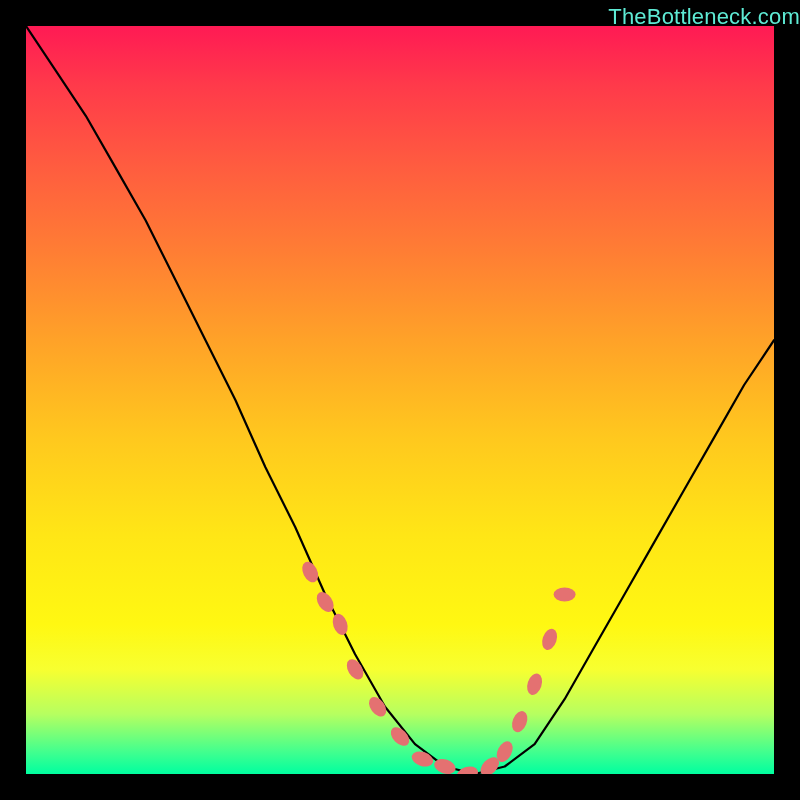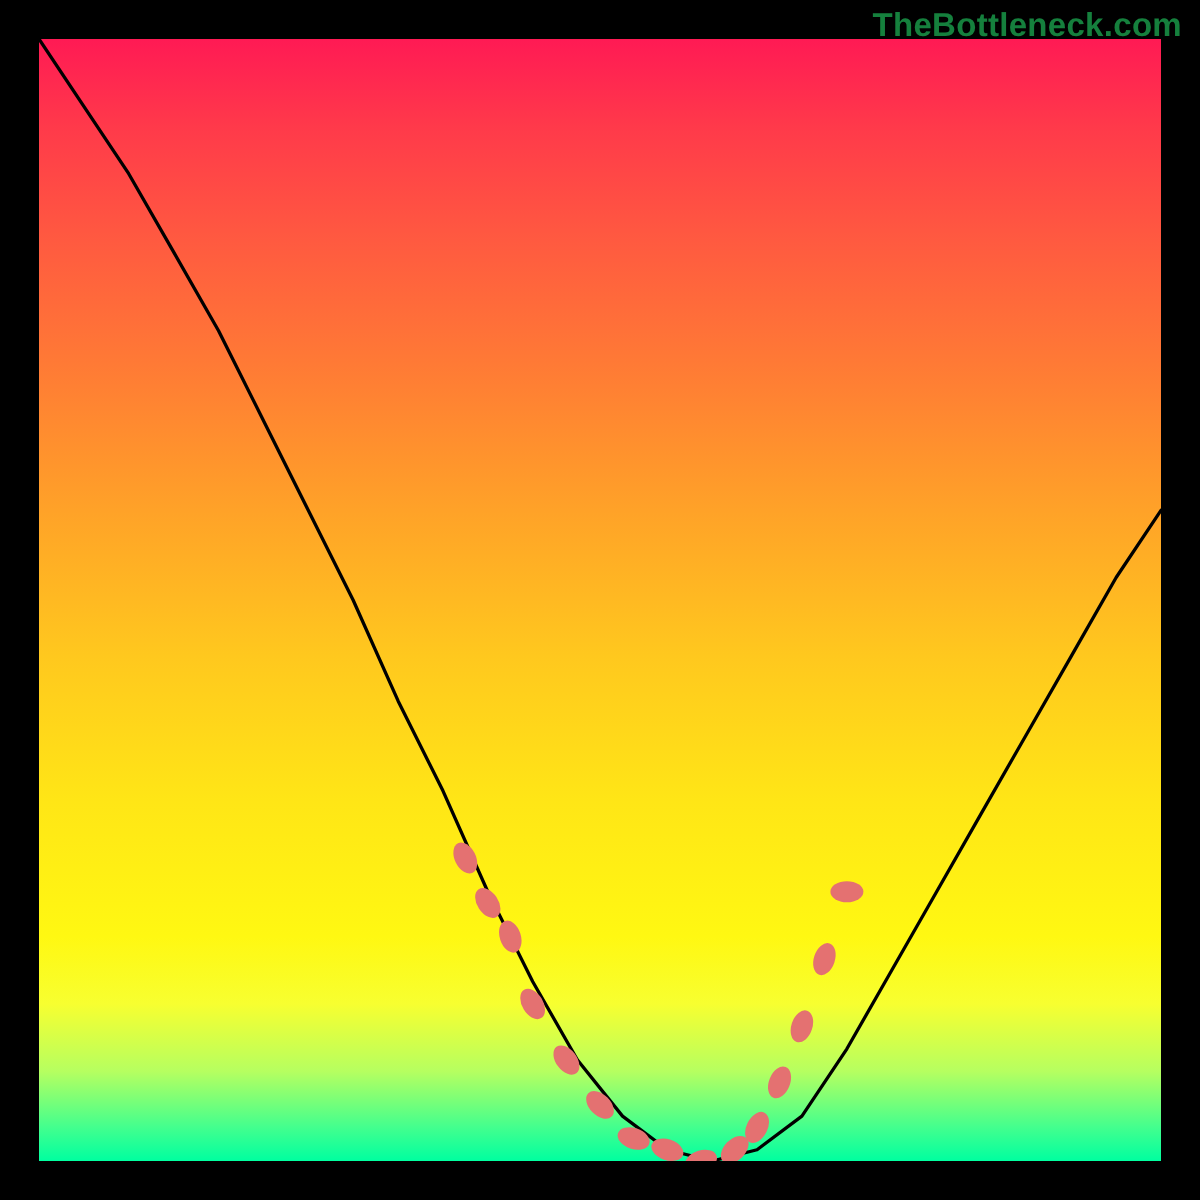--- a/index.html
+++ b/index.html
@@ -40,25 +40,25 @@
   }
   .plot svg {
     position: absolute;
     left: 0;
     top: 0;
     width: 748px;
     height: 748px;
   }
   .watermark {
     position: absolute;
-    right: 12px;
+    right: 0;
     top: 4px;
-    color: #15803d;
+    color: #5eead4;
     font-size: 22px;
-    font-weight: 700;
+    font-weight: 400;
     letter-spacing: 0.2px;
     user-select: none;
   }
 </style>
 </head>
 <body>
 
 <div class="frame">
   <div class="plot">
     <svg viewBox="0 0 748 748" preserveAspectRatio="none">

